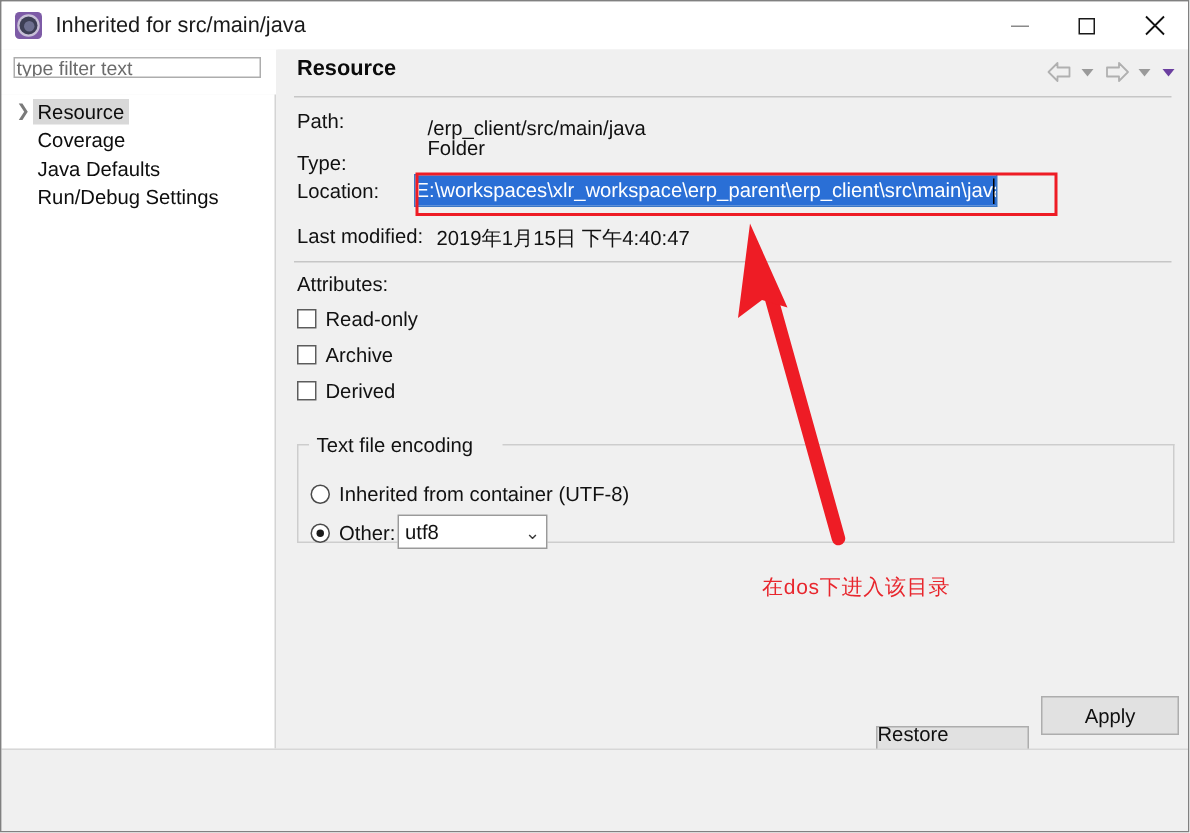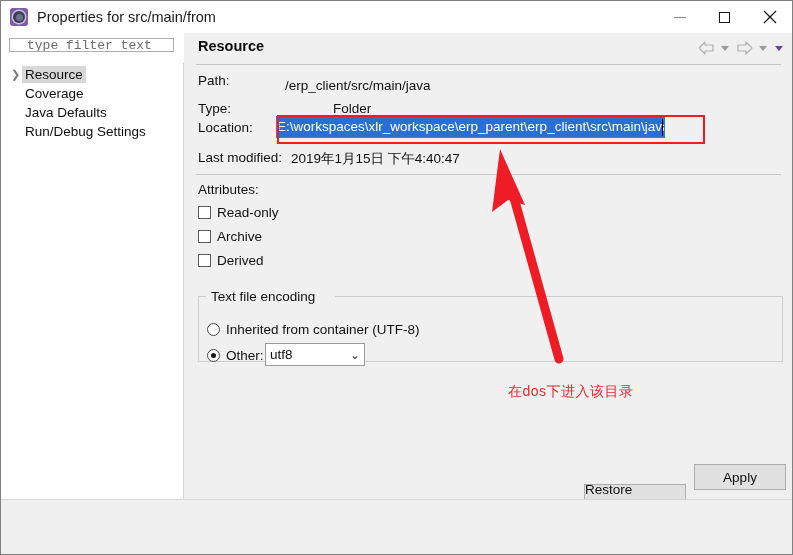--- a/index.html
+++ b/index.html
@@ -102,24 +102,24 @@
     background: #ffffff;
     box-sizing: border-box;
   }
   .filter-input {
     position: absolute;
     left: 8px; top: 5px;
     width: 165px;
     height: 14px;
     border: 1px solid #adadad;
     background: #ffffff;
-    font-family: Liberation Mono, monospace;
+    font-family: Liberation Sans, sans-serif;
     font-size: 13px;
     color: #6b6b6b;
-    padding: 0 17px;
+    padding: 0 1px;
     box-sizing: border-box;
     outline: none;
   }
   .filter-input::placeholder { color: #6b6b6b; opacity: 1; }
 
   .tree {
     position: absolute;
     left: 0; top: 62px;
     width: 183px;
     height: 436px;
@@ -359,21 +359,21 @@
 <body>
 
 <div id="app">
 
   <div class="titlebar">
     <div class="title-icon">
       <div class="outer"></div>
       <div class="gear"></div>
       <div class="gearin"></div>
     </div>
-    <div class="title-text">Properties for src/main/from</div>
+    <div class="title-text">Inherited for src/main/java</div>
     <div class="win-btns">
       <div class="win-btn min">
           <span></span>
         </div>
       <div class="win-btn max">
           <span></span>
         </div>
       <div class="win-btn close">
         <svg width="14" height="14" viewBox="0 0 14 14">
             <path d="M1 1 L13 13 M13 1 L1 13" stroke="#111" stroke-width="1.2" fill="none"></path>
@@ -431,21 +431,21 @@
           </div>
       </div>
     </div>
 
     <div class="hsep" style="top:31px;"></div>
 
     <div class="lbl" style="top:40px;">Path:</div>
     <div class="val" style="top:45px;">/erp_client/src/main/java</div>
 
     <div class="lbl" style="top:68px;">Type:</div>
-    <div class="val" style="top:68px;margin-left:48px;">Folder</div>
+    <div class="val" style="top:58px;">Folder</div>
 
     <div class="lbl" style="top:87px;">Location:</div>
     <div class="loc-input">
       <span class="sel-text">E:\workspaces\xlr_workspace\erp_parent\erp_client\src\main\java</span>
       <span class="loc-caret"></span>
     </div>
 
     <div class="lbl" style="top:117px;">Last modified:</div>
     <div class="val" style="top:117px;left:106px;text-align:right;">2019年1月15日 下午4:40:47</div>
 

